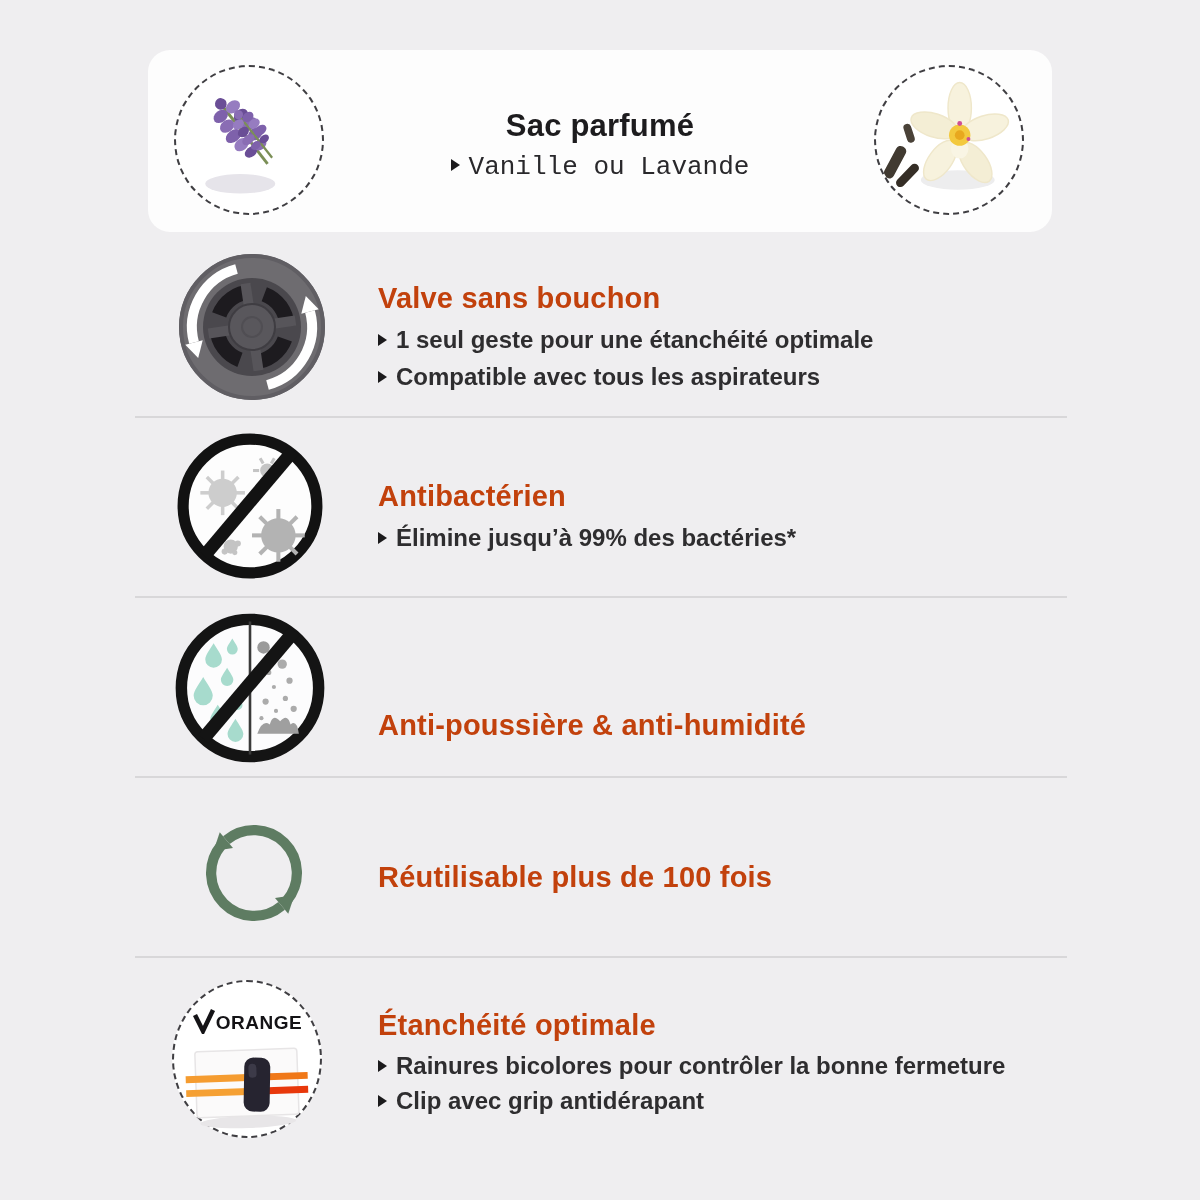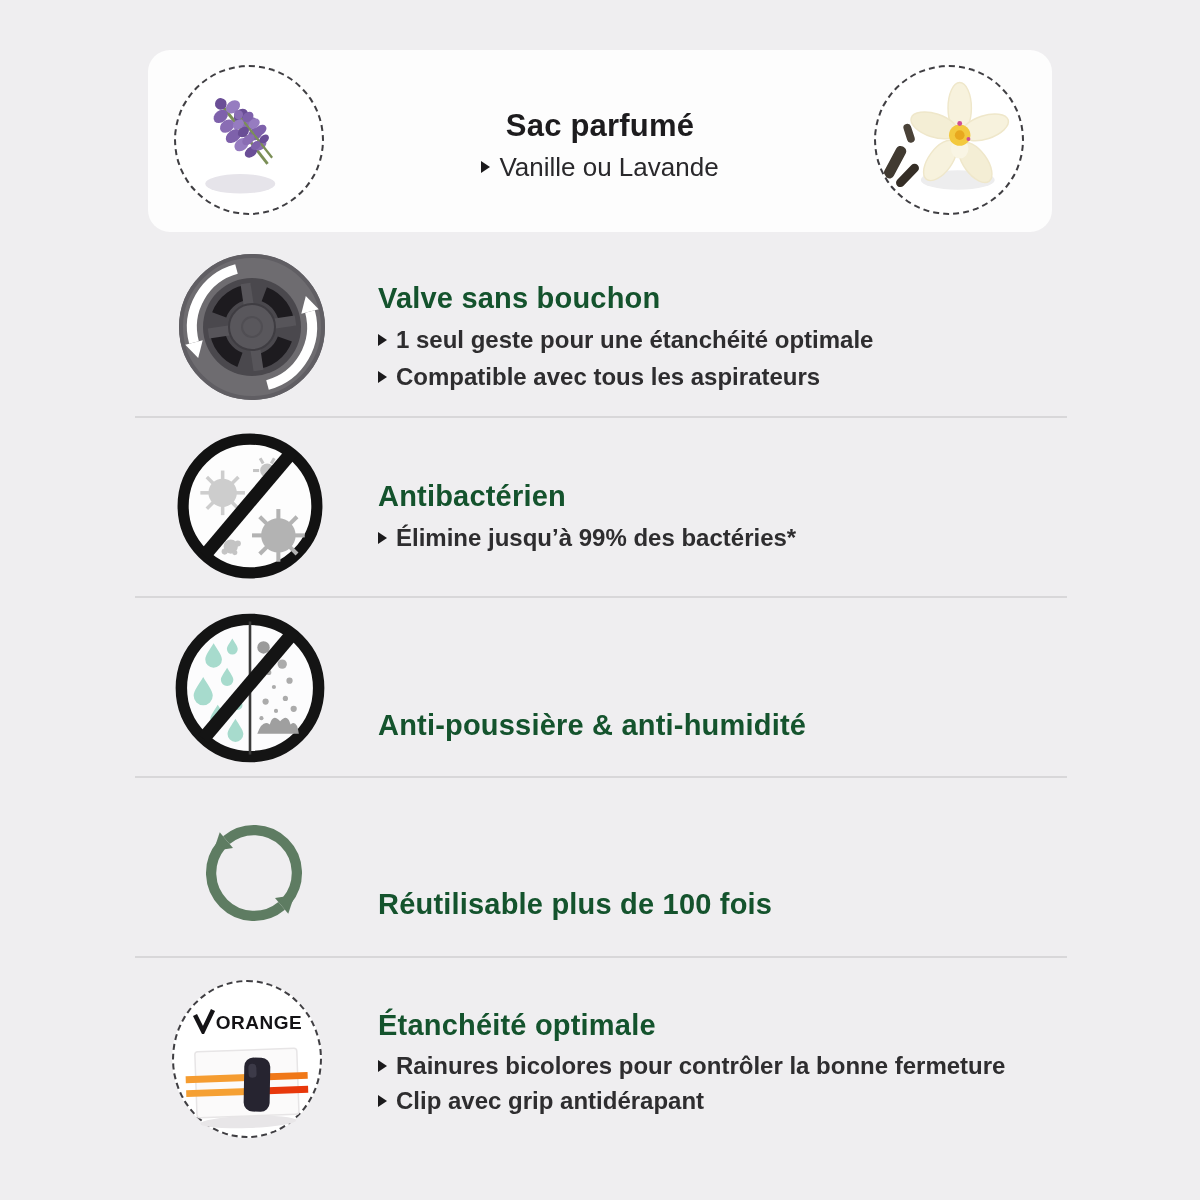--- a/index.html
+++ b/index.html
@@ -6,30 +6,30 @@
   body{font-family:"Liberation Sans", sans-serif; background:#efeef0;}
   .page{position:relative;width:1160px;height:1200px;background:#efeef0;overflow:hidden;}
 
   
   .scent-card{position:absolute;left:148px;top:50px;width:904px;height:182px;background:#fdfdfd;border-radius:22px;}
   .photo-circle{position:absolute;top:15px;width:150px;height:150px;border-radius:50%;border:2px dashed #3f3e42;background:#ffffff;overflow:hidden;box-sizing:border-box;}
   .photo-circle svg{display:block;width:100%;height:100%;}
   .pc-left{left:26px;}
   .pc-right{right:28px;}
   .card-title{position:absolute;left:0;right:0;top:58px;text-align:center;font-size:31px;font-weight:700;color:#1d1c1e;letter-spacing:.2px;}
-  .card-sub{position:absolute;left:0;right:0;top:102px;text-align:center;font-size:26px;color:#29282b;}
+  .card-sub{position:absolute;left:0;right:0;top:102px;text-align:center;font-size:26px;color:#29282b;font-family:Liberation Mono, monospace;}
 
   
   .tri{display:inline-block;width:0;height:0;border-left:9px solid #1b1a1c;border-top:6px solid transparent;border-bottom:6px solid transparent;margin-right:9px;vertical-align:middle;position:relative;top:-2px;}
 
   
   .feat-icon{position:absolute;}
   .feat-icon svg{display:block;}
   .feat-text{position:absolute;left:378px;}
-  .feat-title{font-size:29px;font-weight:700;color:#14532d;letter-spacing:.2px;line-height:34px;}
+  .feat-title{font-size:29px;font-weight:700;color:#c2410c;letter-spacing:.2px;line-height:34px;}
   .feat-bullets{margin-top:6px;}
   .bullet{font-size:24px;color:#2e2d2f;line-height:37px;white-space:nowrap;font-weight:bold;}
 
   .divider{position:absolute;left:135px;width:932px;height:2px;background:#d8d7d9;}
 
   
   .seal-circle{position:absolute;left:172px;top:980px;width:150px;height:158px;border-radius:50%;border:2px dashed #3f3e42;background:#ffffff;box-sizing:border-box;}
   .orange-badge{position:absolute;top:26px;left:0;right:0;display:flex;justify-content:center;align-items:flex-end;gap:0;}
   .orange-badge .check-icon{width:24px;height:26px;}
   .orange-badge .badge-word{font-size:19px;font-weight:800;color:#141316;letter-spacing:.5px;}
@@ -221,21 +221,21 @@
   <div class="divider" style="top:776px;"></div>
 
   <div class="feat-icon" style="left:184px;top:803px;width:140px;height:140px;">
     <svg viewBox="0 0 150 150" width="140" height="140">
       <path d="M45.4,39.8 A46,46 0 0 1 110.2,104.6" fill="none" stroke="#5e7c62" stroke-width="11"></path>
       <polygon points="31.6,51.4 52.5,48.2 38.3,31.4" fill="#5e7c62"></polygon>
       <path d="M104.6,110.2 A46,46 0 0 1 39.8,45.4" fill="none" stroke="#5e7c62" stroke-width="11"></path>
       <polygon points="118.4,98.6 97.5,101.8 111.7,118.6" fill="#5e7c62"></polygon>
     </svg>
   </div>
-  <div class="feat-text" style="top:860px;margin-top:27px;">
+  <div class="feat-text" style="top:860px;">
     <div class="feat-title">Réutilisable plus de 100 fois</div>
   </div>
 
   <div class="divider" style="top:956px;"></div>
 
   <div class="seal-circle">
     <div class="orange-badge">
       <svg class="check-icon" viewBox="0 0 24 26">
         <path d="M3,7 L11,23 L21,2" fill="none" stroke="#141316" stroke-width="4.5"></path>
       </svg>

